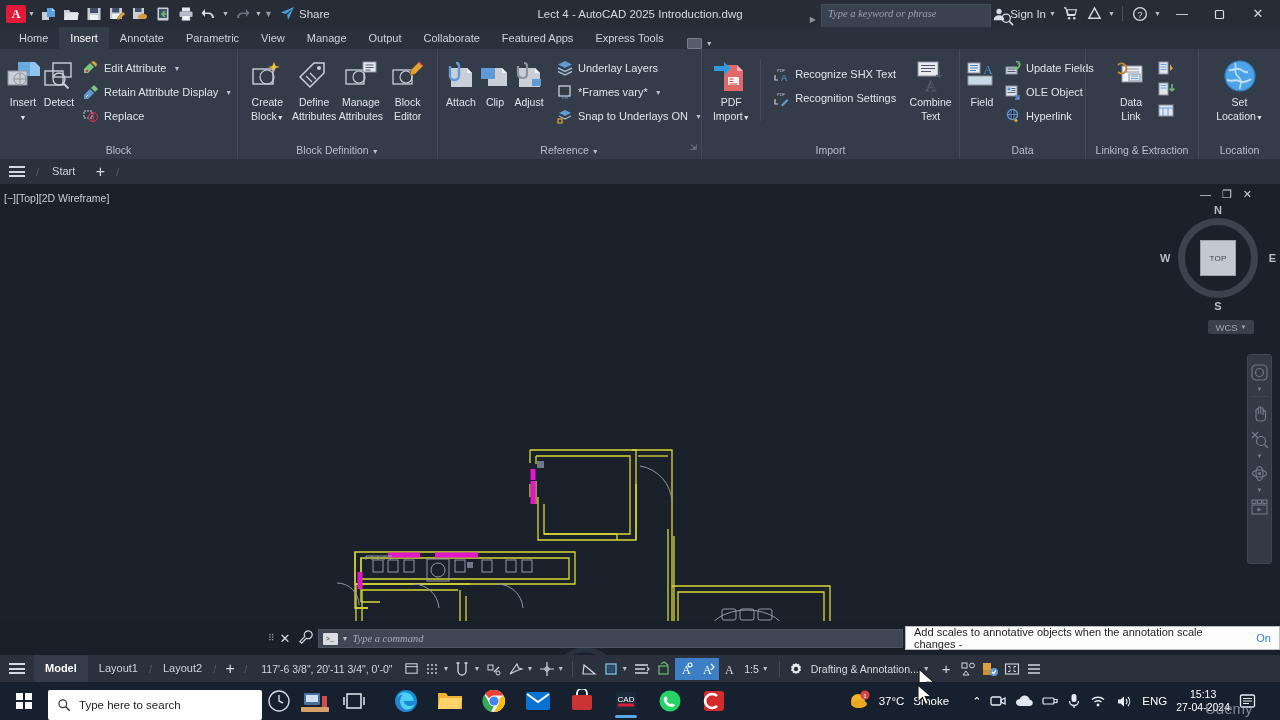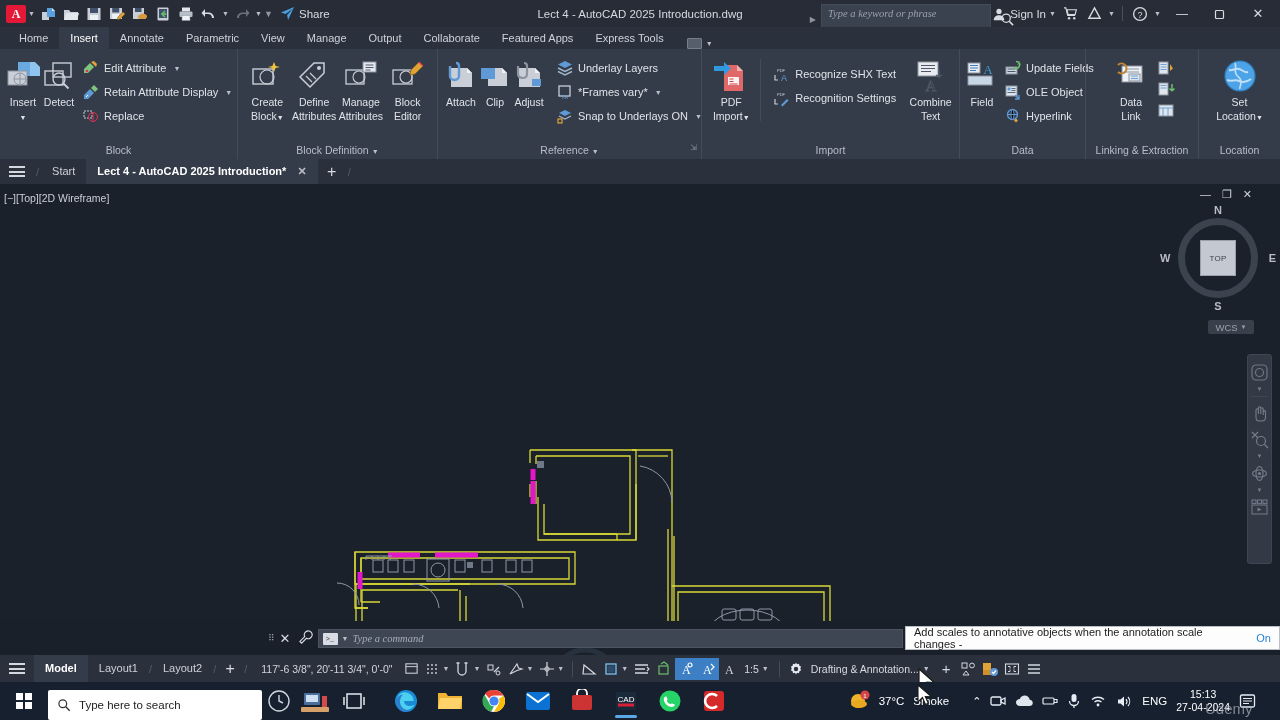--- a/index.html
+++ b/index.html
@@ -738,24 +738,20 @@
   <div class="filetabs">
     <div class="hamb">
       <div class="bars">
           <div></div>
           <div></div>
           <div></div>
         </div>
     </div>
     <span class="tabsep">/</span>
     <div class="ftab">Start</div>
-    <div class="ftab active">
-      <span>Lect 4 - AutoCAD 2025 Introduction*</span>
-      <span class="x">✕</span>
-    </div>
     <div class="plustab">+</div>
     <span class="tabsep">/</span>
   </div>
 
   <div class="canvas">
     <div class="vplabel">[−][Top][2D Wireframe]</div>
     <div class="vpbtns">
       <span>—</span>
       <span>❐</span>
       <span>✕</span>

